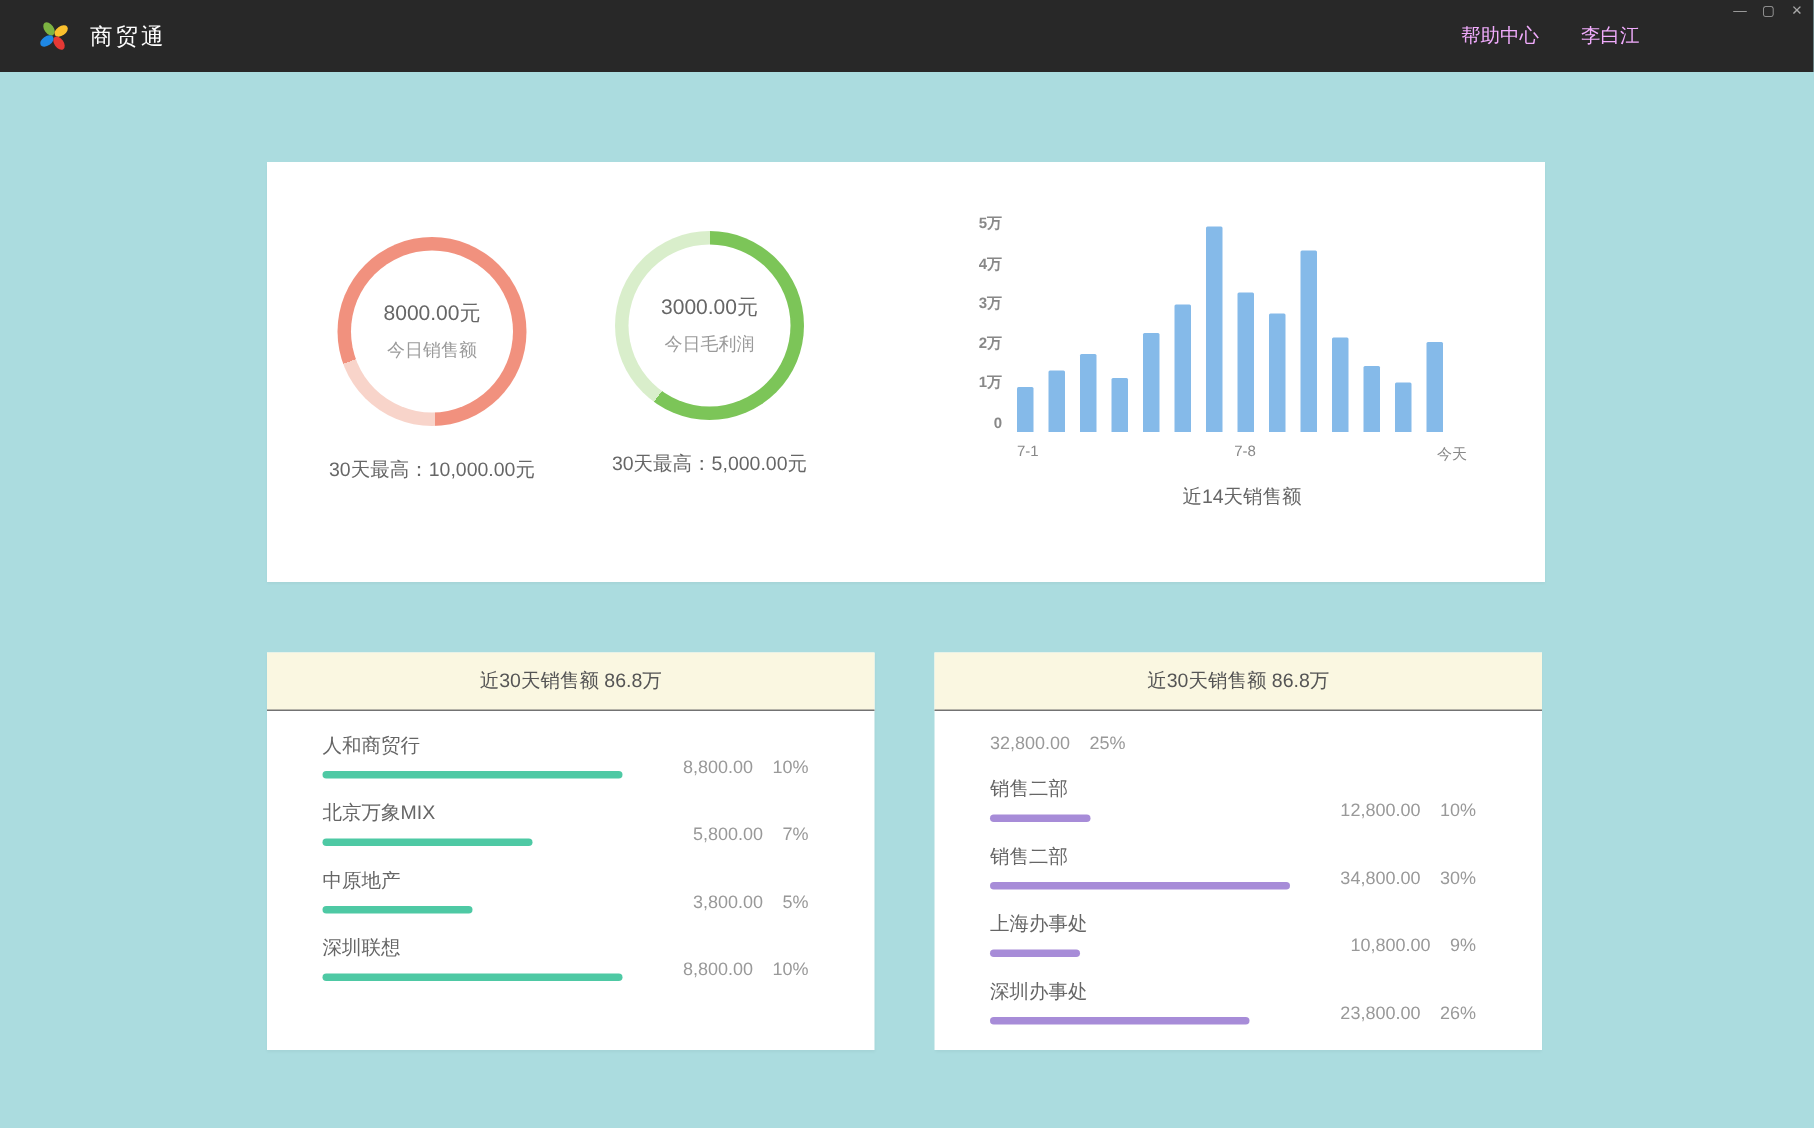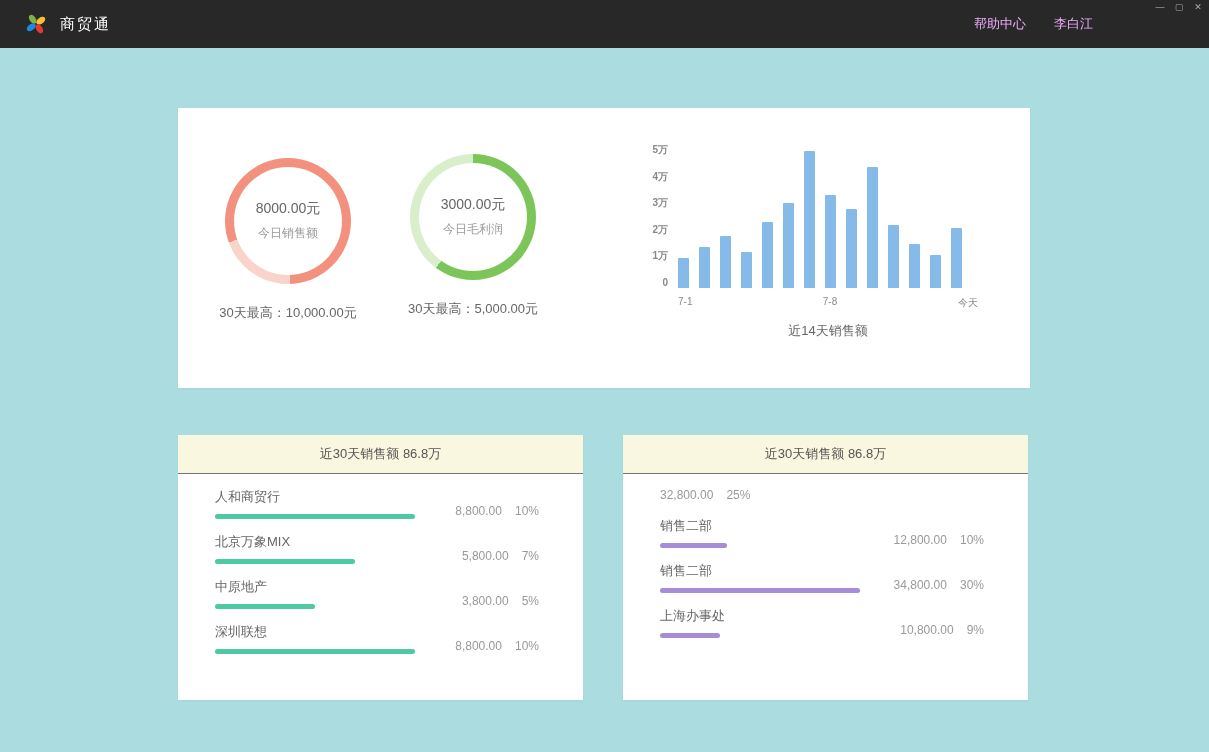--- a/index.html
+++ b/index.html
@@ -228,16 +228,23 @@
           </div>
           <div class="rank-val"><span class="val">34,800.00</span><span class="pct">30%</span></div>
         </div>
         <div class="rank-row">
           <div class="rank-main">
             <div class="rank-name">上海办事处</div>
             <div class="rank-bar" style="width: 60px; background: rgb(167, 140, 216);"></div>
           </div>
           <div class="rank-val"><span class="val">10,800.00</span><span class="pct">9%</span></div>
         </div>
+        <div class="rank-row">
+          <div class="rank-main">
+            <div class="rank-name">深圳办事处</div>
+            <div class="rank-bar" style="width: 173px; background: rgb(167, 140, 216);"></div>
+          </div>
+          <div class="rank-val"><span class="val">23,800.00</span><span class="pct">26%</span></div>
+        </div>
       </div>
   </section>
 
 </div>
 
 </body></html>

